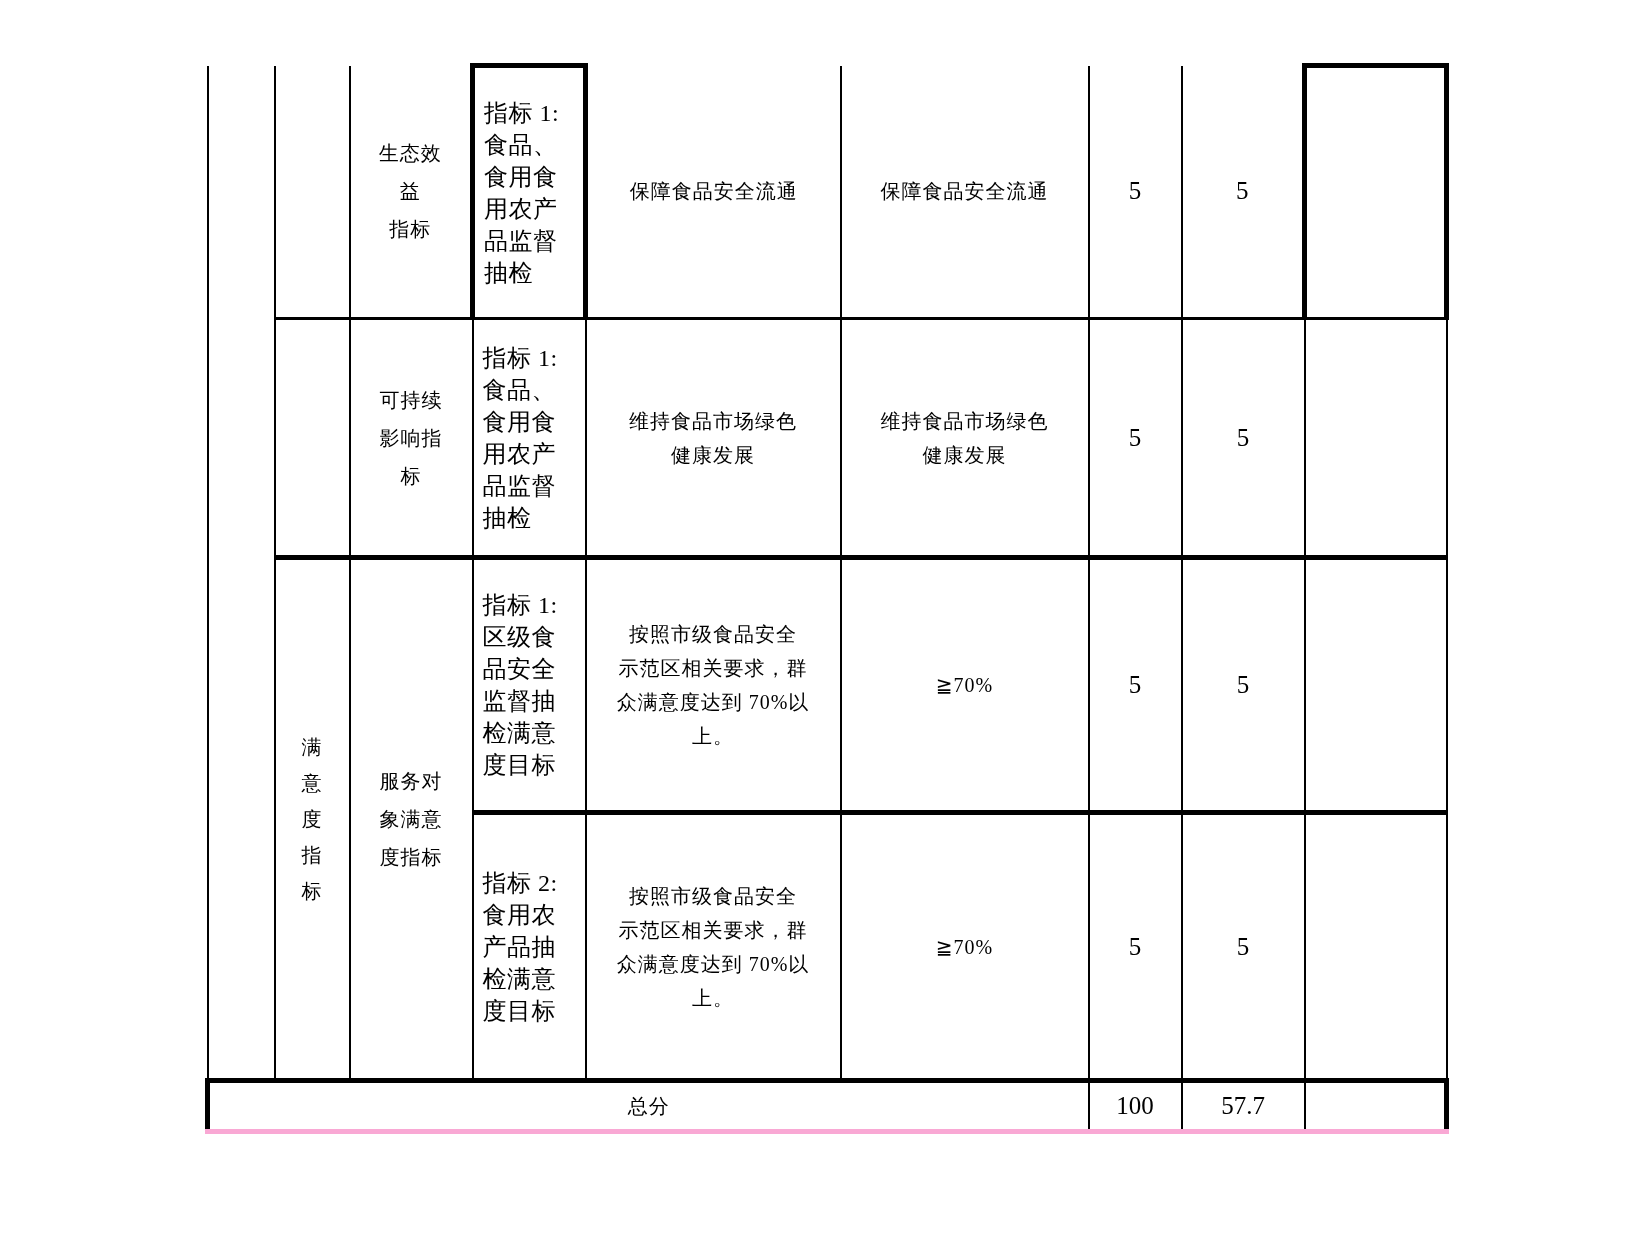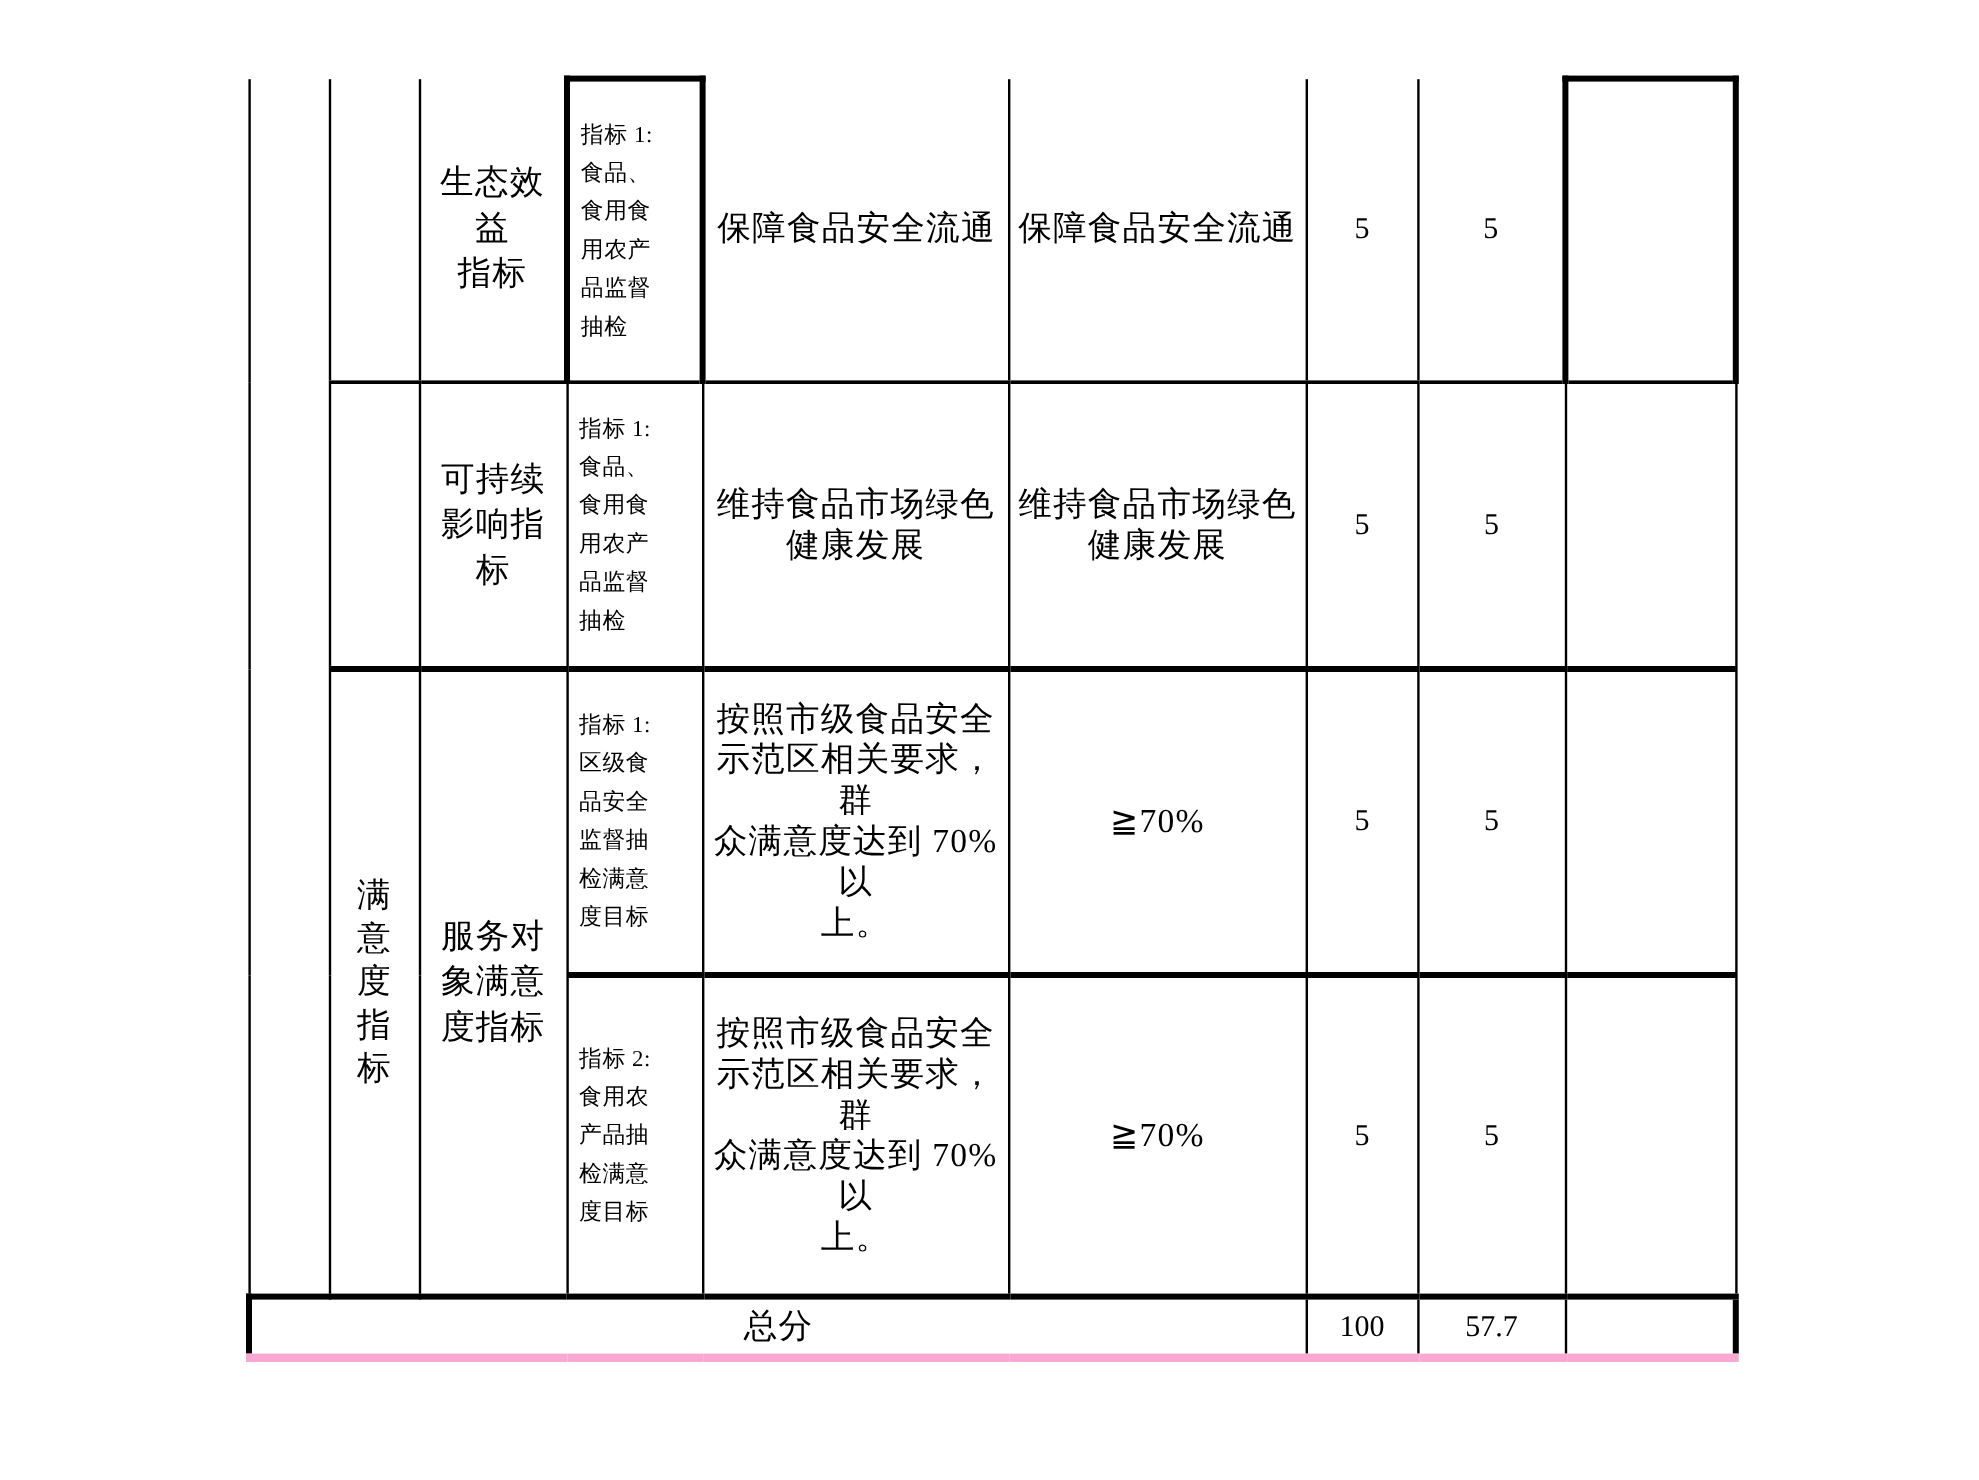--- a/index.html
+++ b/index.html
@@ -15,45 +15,45 @@
     position:absolute;
     left:205px;top:63px;
     width:1239px;
     border-collapse:collapse;
     table-layout:fixed;
   }
   td{
     border:2px solid #000;
     vertical-align:middle;
     text-align:center;
-    font-size:28px;
+    font-size:20px;
     letter-spacing:1px;
     line-height:34px;
     white-space:pre-line;
     padding:0;
     overflow:hidden;
   }
   
   tr.r1 td{border-top:none;border-bottom:3px solid #000;}
   
   td.heavybox{border-top:5px solid #000 !important;border-left:5px solid #000;border-right:5px solid #000;}
   
   tr.r2 td{border-bottom:5px solid #000;}
   tr.r3 td.divide{border-bottom:5px solid #000;}
   tr.r4 td{border-bottom:5px solid #000;}
-  tr.total td{border-top:5px solid #000;border-bottom:7px solid #f9a8d4;text-align:center;}
+  tr.total td{border-top:5px solid #000;border-bottom:5px solid #f9a8d4;text-align:center;}
   tr.total td.first{border-left:5px solid #000;}
   tr.total td.last{border-right:5px solid #000;}
   
   td.cat3{line-height:38px;}
   td.cat2v{line-height:36px;}
   td.indcell{
     text-align:left;
     padding-left:9px;
-    font-size:19px;
+    font-size:24px;
     letter-spacing:0.5px;
     line-height:32px;
   }
   td.num{font-size:25px;letter-spacing:0;}
   tr.total td{line-height:44px;}
 </style>
 </head>
 <body>
 
 <table class="perf">

